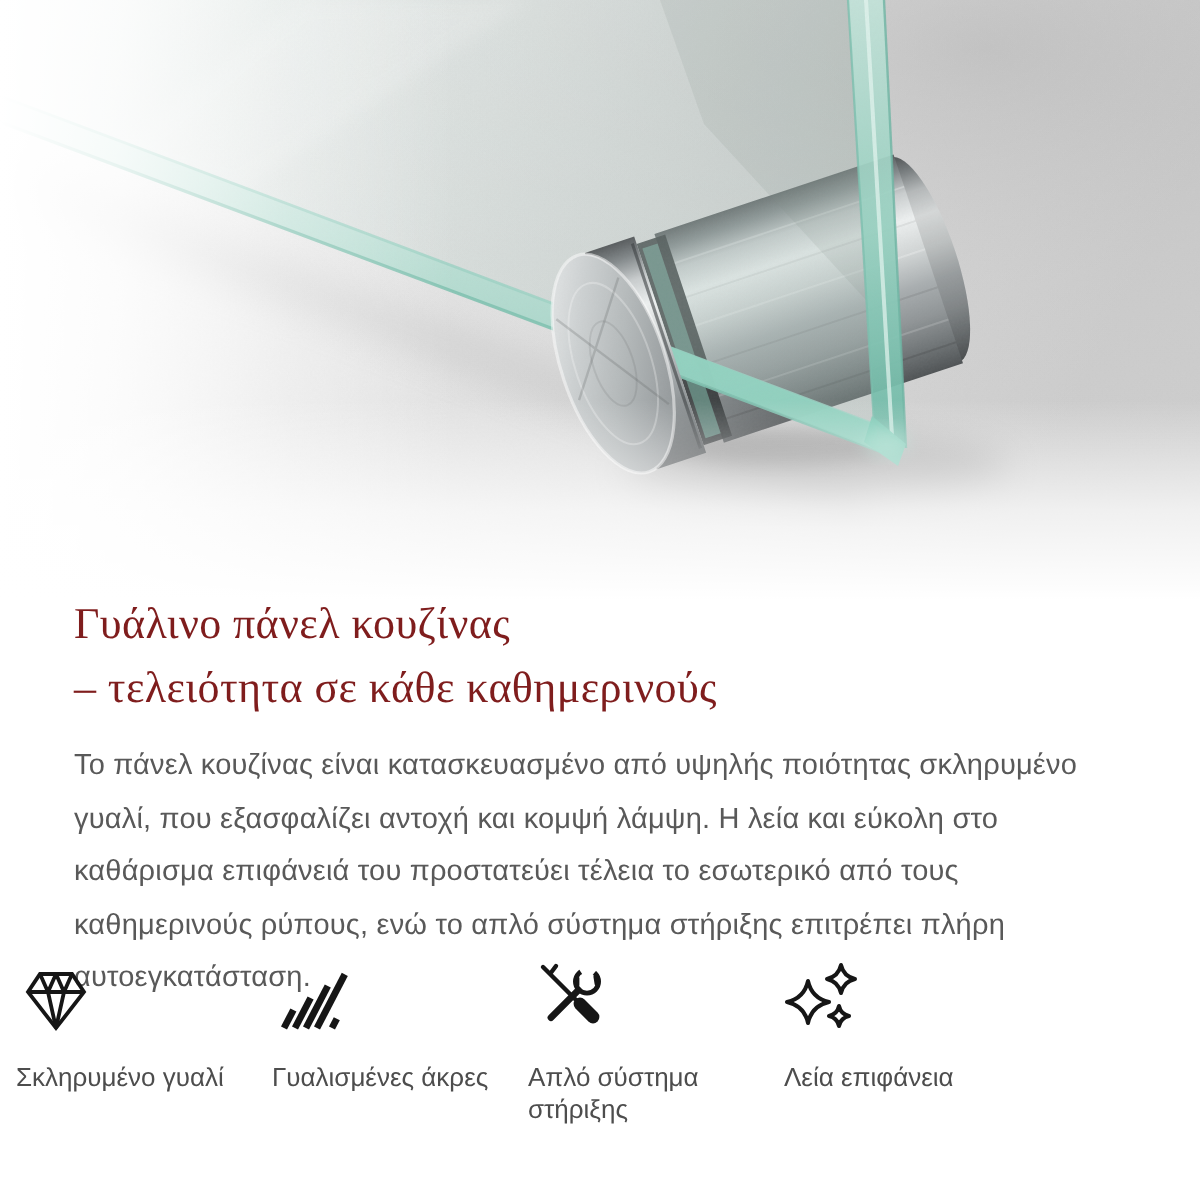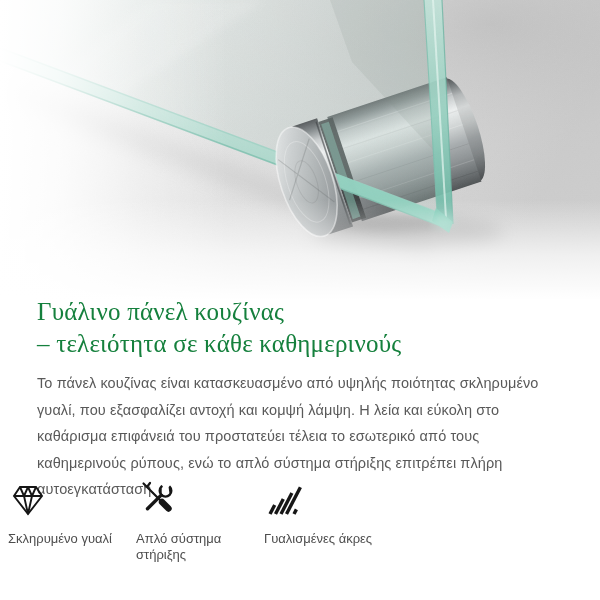--- a/index.html
+++ b/index.html
@@ -7,22 +7,22 @@
   .page {
     position:relative; width:600px; height:600px; margin:0 auto;
     background:#ffffff; overflow:hidden;
     font-family:"Liberation Sans", sans-serif;
   }
   .hero { position:absolute; top:0; left:0; width:600px; height:300px; }
   .hero svg { display:block; }
   .content { position:absolute; left:37px; top:296px; width:526px; }
   h1.heading {
     font-family:"Liberation Serif", "DejaVu Serif", serif;
-    font-weight:400; font-size:25px; line-height:32px;
-    color:#15803d; letter-spacing:0.2px;
+    font-weight:400; font-size:22px; line-height:32px;
+    color:#7f1d1d; letter-spacing:0.2px;
   }
   p.body-text {
     margin-top:10px; width:524px;
     font-size:14.5px; line-height:26.5px;
     color:#595959; letter-spacing:0.1px;
   }
   .features {
     position:absolute; left:8px; top:480px; width:512px;
     display:grid; grid-template-columns:repeat(4,1fr);
   }
@@ -182,42 +182,52 @@
         <svg width="40" height="40" viewBox="0 0 40 40" fill="none" stroke="#161616" stroke-width="1.9" stroke-linejoin="miter">
           <path d="M12 7 H28 L34 16 L20 34 L6 16 Z"></path>
           <path d="M6 16 H34 M12 7 L16 16 M20 7 L16 16 M20 7 L24 16 M28 7 L24 16 M16 16 L20 34 M24 16 L20 34"></path>
         </svg>
       </div>
       <div class="feature-label">Σκληρυμένο γυαλί</div>
     </div>
 
     <div class="feature">
       <div class="icon-box">
-        <svg width="40" height="40" viewBox="0 0 40 40" fill="none" stroke="#161616" stroke-width="2.2" stroke-linecap="round">
-
-          <path d="M7.5 3.5 L11 7 M14 3 L11 7 M11 7 L25 21"></path>
-          <path d="M26 22 L32.5 28.5" stroke-width="6.4"></path>
-
-          <circle cx="29.5" cy="10.8" r="5.8" stroke-width="2.4"></circle>
-          <path d="M29.5 10.8 L23.5 1.5 L36.5 2.5 Z" fill="#ffffff" stroke="none"></path>
-          <path d="M24.6 9 L24.6 12.6 M33.8 8.2 L34.4 12"></path>
-          <path d="M25.2 15.1 L11.5 28.8" stroke-width="3.4"></path>
-        </svg>
-      </div>
-      <div class="feature-label">Απλό σύστημα στήριξης</div>
-    </div>
-
-    <div class="feature">
-      <div class="icon-box">
         <svg width="40" height="40" viewBox="0 0 40 40" fill="none" stroke="#161616" stroke-width="3.4" stroke-linecap="butt">
           <path d="M6 34 L10.7 25"></path>
           <path d="M11.5 34 L19.3 19"></path>
           <path d="M17 34 L27.9 13"></path>
           <path d="M22.5 34 L36.4 7.2"></path>
           <path d="M30 34 L32.4 29.4"></path>
         </svg>
       </div>
       <div class="feature-label">Γυαλισμένες άκρες</div>
     </div>
 
+    <div class="feature">
+      <div class="icon-box">
+        <svg width="40" height="40" viewBox="0 0 40 40" fill="none" stroke="#161616" stroke-width="2.2" stroke-linecap="round">
+
+          <path d="M7.5 3.5 L11 7 M14 3 L11 7 M11 7 L25 21"></path>
+          <path d="M26 22 L32.5 28.5" stroke-width="6.4"></path>
+
+          <circle cx="29.5" cy="10.8" r="5.8" stroke-width="2.4"></circle>
+          <path d="M29.5 10.8 L23.5 1.5 L36.5 2.5 Z" fill="#ffffff" stroke="none"></path>
+          <path d="M24.6 9 L24.6 12.6 M33.8 8.2 L34.4 12"></path>
+          <path d="M25.2 15.1 L11.5 28.8" stroke-width="3.4"></path>
+        </svg>
+      </div>
+      <div class="feature-label">Απλό σύστημα στήριξης</div>
+    </div>
+
+    <div class="feature">
+      <div class="icon-box">
+        <svg width="40" height="40" viewBox="0 0 40 40" fill="none" stroke="#161616" stroke-width="2" stroke-linejoin="round">
+          <path d="M12 10.5 Q13.9 19.1 22.5 21 Q13.9 22.9 12 31.5 Q10.1 22.9 1.5 21 Q10.1 19.1 12 10.5 Z"></path>
+          <path d="M28.5 2.5 Q29.8 8.2 35.5 9.5 Q29.8 10.8 28.5 16.5 Q27.2 10.8 21.5 9.5 Q27.2 8.2 28.5 2.5 Z"></path>
+          <path d="M27.5 23 Q28.4 27.1 32.5 28 Q28.4 28.9 27.5 33 Q26.6 28.9 22.5 28 Q26.6 27.1 27.5 23 Z"></path>
+        </svg>
+      </div>
+      <div class="feature-label">Λεία επιφάνεια</div>
+    </div>
 
   </div>
 </div>
 
 </body></html>

